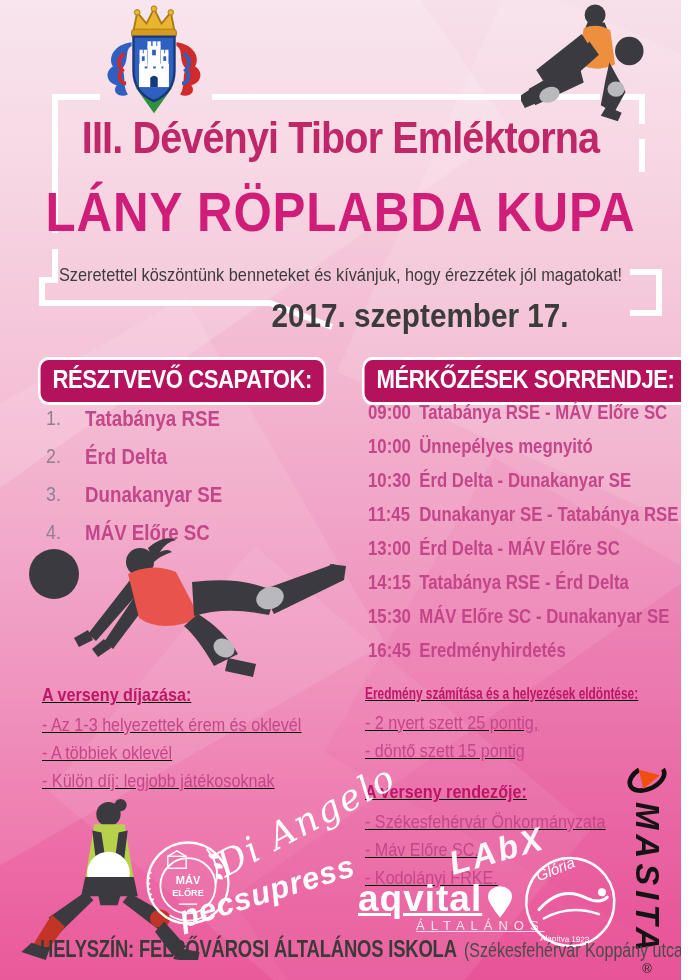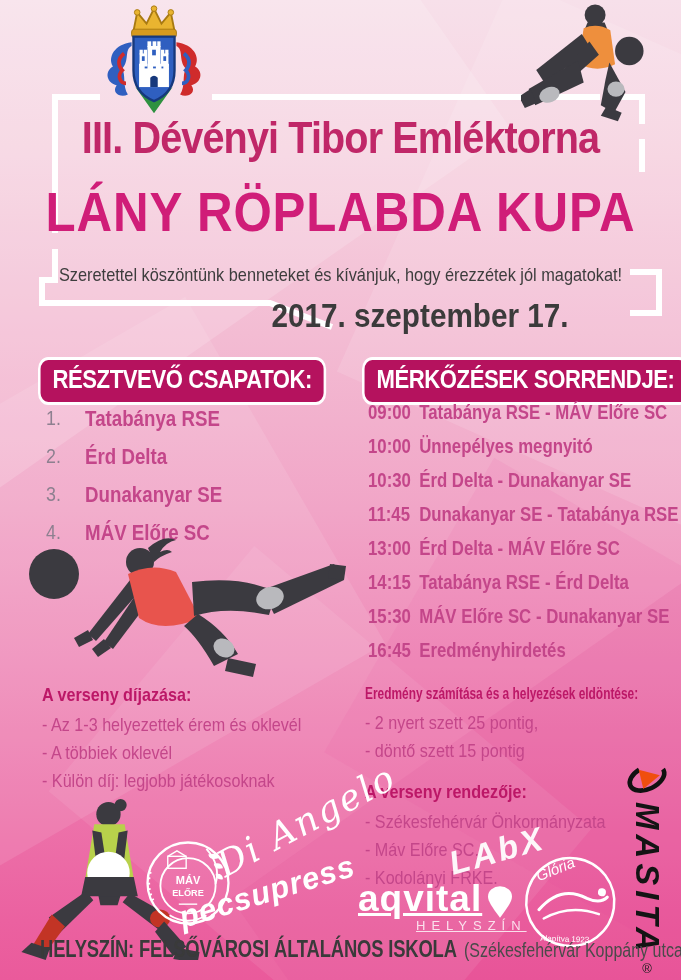--- a/index.html
+++ b/index.html
@@ -41,21 +41,21 @@
   .teamlist{left:46px;top:406px;}
   .trow{height:38px;display:flex;align-items:flex-start;}
   .tnum{width:46px;color:#8e8090;font-size:21px;font-weight:500;}
   .tname{color:#c4468a;font-size:22px;font-weight:600;}
 
   .schedlist{left:368px;top:400px;}
   .srow{height:34px;display:flex;align-items:flex-start;}
   .stime{width:64px;color:#c4468a;font-size:21px;font-weight:600;}
   .sevent{color:#c4468a;font-size:21px;font-weight:600;}
 
-  .info{width:340px;}
+  .info{width:340px;text-decoration:underline;}
   .info-h{color:#bc1767;font-weight:700;font-size:19px;margin-bottom:5px;}
   .info-h2{font-size:17px;}
   .info-line{color:#c4468a;font-size:19px;font-weight:500;line-height:28px;}
   .info-left{left:42px;top:684px;}
   .info-right{left:365px;top:684px;}
   .org-gap{margin-top:16px;}
 
   .sp{position:absolute;color:#fff;}
   .di-angelo{left:208px;top:800px;font-family:"DejaVu Serif",serif;font-style:italic;font-size:36px;transform:rotate(-28deg);letter-spacing:2px;}
   .pecsupress{left:176px;top:874px;font-size:31px;font-weight:700;font-style:italic;transform:rotate(-17deg);letter-spacing:1px;}
@@ -296,21 +296,21 @@
 
   <div class="sp labx nw">LAbX</div>
 
   <div class="sp aqvital">
     <div class="aqvital-main">
       <span>aqvital</span>
       <svg class="drop" width="24" height="32" viewBox="0 0 26 34">
         <path d="M13,34 C4,22 0,16 0,11 A13,11 0 1 1 26,11 C26,16 22,22 13,34 Z" fill="#ffffff"></path>
       </svg>
     </div>
-    <div class="aqvital-sub nw">HELYSZÍN</div>
+    <div class="aqvital-sub nw">ÁLTALÁNOS</div>
   </div>
 
   <div class="sp" style="left:520px;top:852px;transform:rotate(8deg);">
     <svg width="100" height="100" viewBox="0 0 100 100">
       <circle cx="50" cy="50" r="44" fill="none" stroke="#ffffff" stroke-width="2.5"></circle>
       <path d="M20,62 Q38,34 66,44 Q80,48 86,40" stroke="#ffffff" stroke-width="3" fill="none" stroke-linecap="round"></path>
       <path d="M26,70 Q50,52 80,58" stroke="#ffffff" stroke-width="2.5" fill="none" stroke-linecap="round"></path>
       <circle cx="80" cy="36" r="4" fill="#ffffff"></circle>
       <text x="16" y="34" font-size="15" font-style="italic" fill="#ffffff" transform="rotate(-30 16 34)">Glória</text>
       <text x="50" y="90" text-anchor="middle" font-size="8" fill="#ffffff" transform="rotate(-6 50 90)">Alapítva 1923</text>

